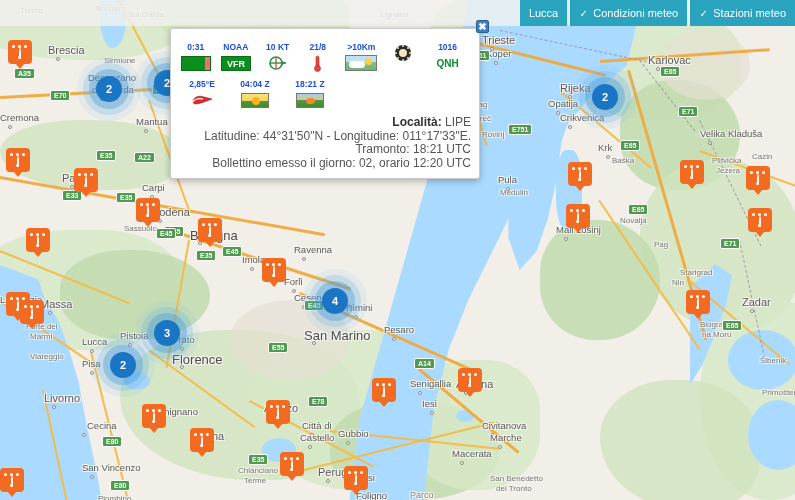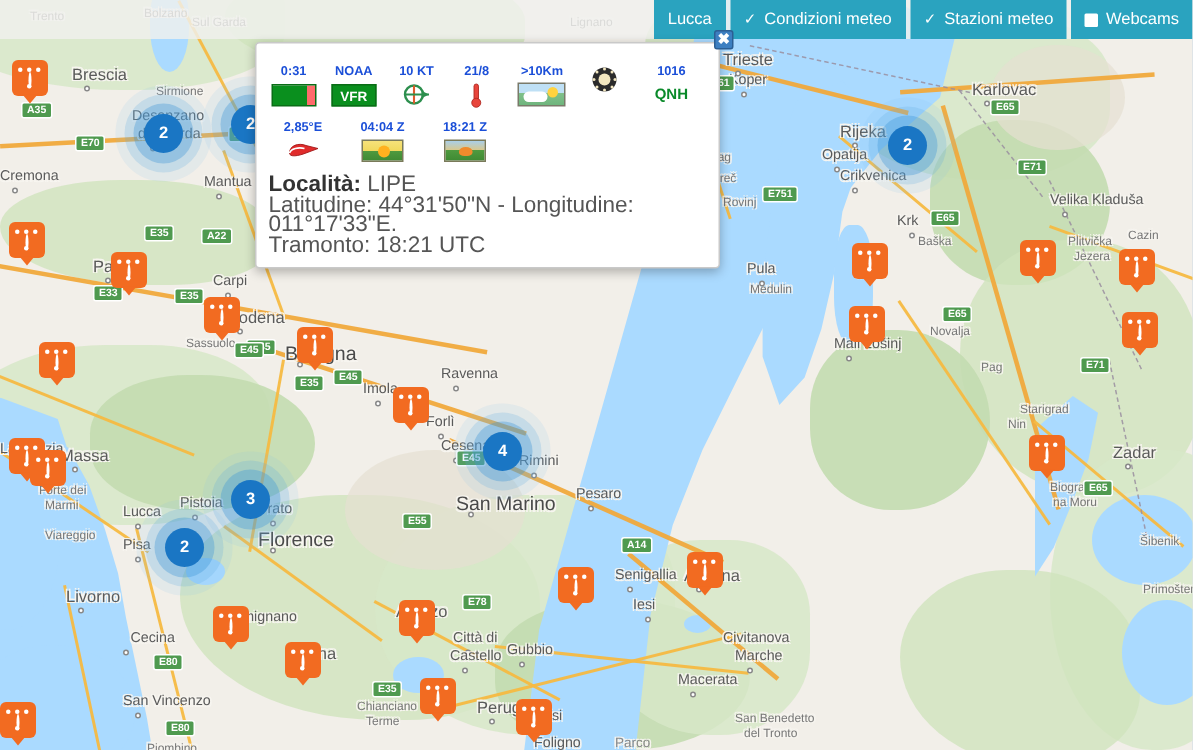--- a/index.html
+++ b/index.html
@@ -365,23 +365,24 @@
   .art-set .disc {
     position: absolute;
     left: 9px; top: 4px;
     width: 9px; height: 6px;
     background: #ef8b2c;
     border-radius: 50% 50% 40% 40%;
   }
 
   .detail-block {
     margin-top: 7px;
-    font-size: 15px;
+    font-size: 12px;
     color: #555;
     line-height: 13.5px;
+    text-align: right;
   }
   .detail-block b { color: #333; }
 </style>
 </head>
 <body>
 
 <div id="app">
 
   <div id="map">
 
@@ -846,24 +847,20 @@
       <div class="tb-btn">
         <span class="chk">✓</span>
         <span>Condizioni meteo</span>
       </div>
 
       <div class="tb-btn">
         <span class="chk">✓</span>
         <span>Stazioni meteo</span>
       </div>
 
-      <div class="tb-btn">
-        <span class="chk box"></span>
-        <span>Webcams</span>
-      </div>
     </div>
   </div>
 
   <div id="popup">
     <div id="popup-close">✖</div>
 
 
     <div class="icon-row">
 
       <div class="icon-cell" style="width:40px">
@@ -967,16 +964,17 @@
       </div>
     </div>
 
     <div class="detail-block">
       <div>
         <b>Località:</b>
         <span>LIPE</span>
       </div>
       <div>Latitudine: 44°31'50"N - Longitudine: 011°17'33"E.</div>
       <div>Tramonto: 18:21 UTC</div>
+      <div>Bollettino emesso il giorno: 02, orario 12:20 UTC</div>
     </div>
   </div>
 
 </div>
 
 </body></html>

